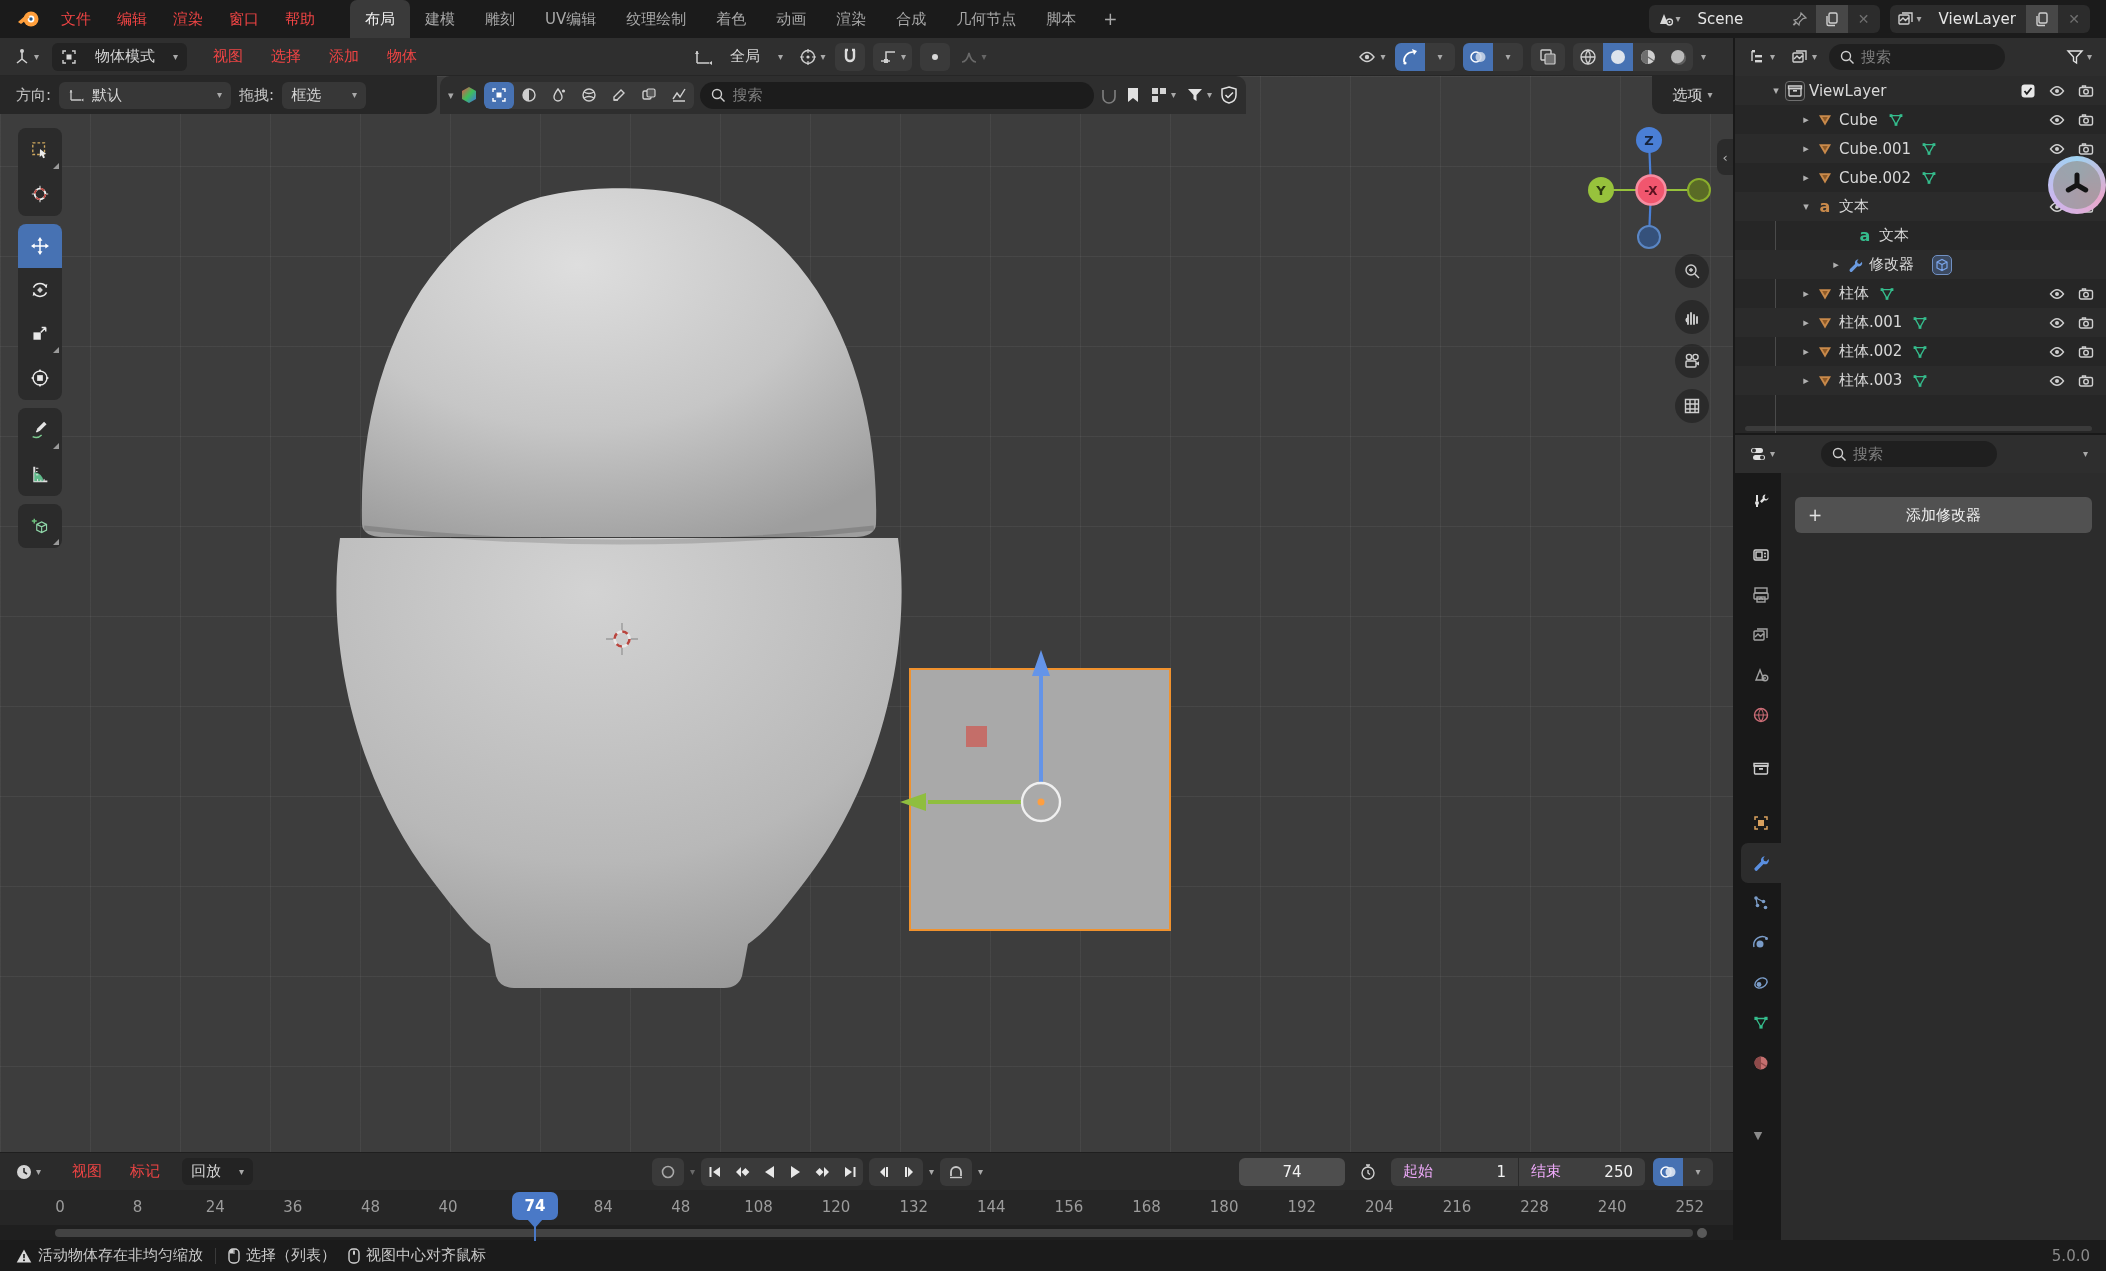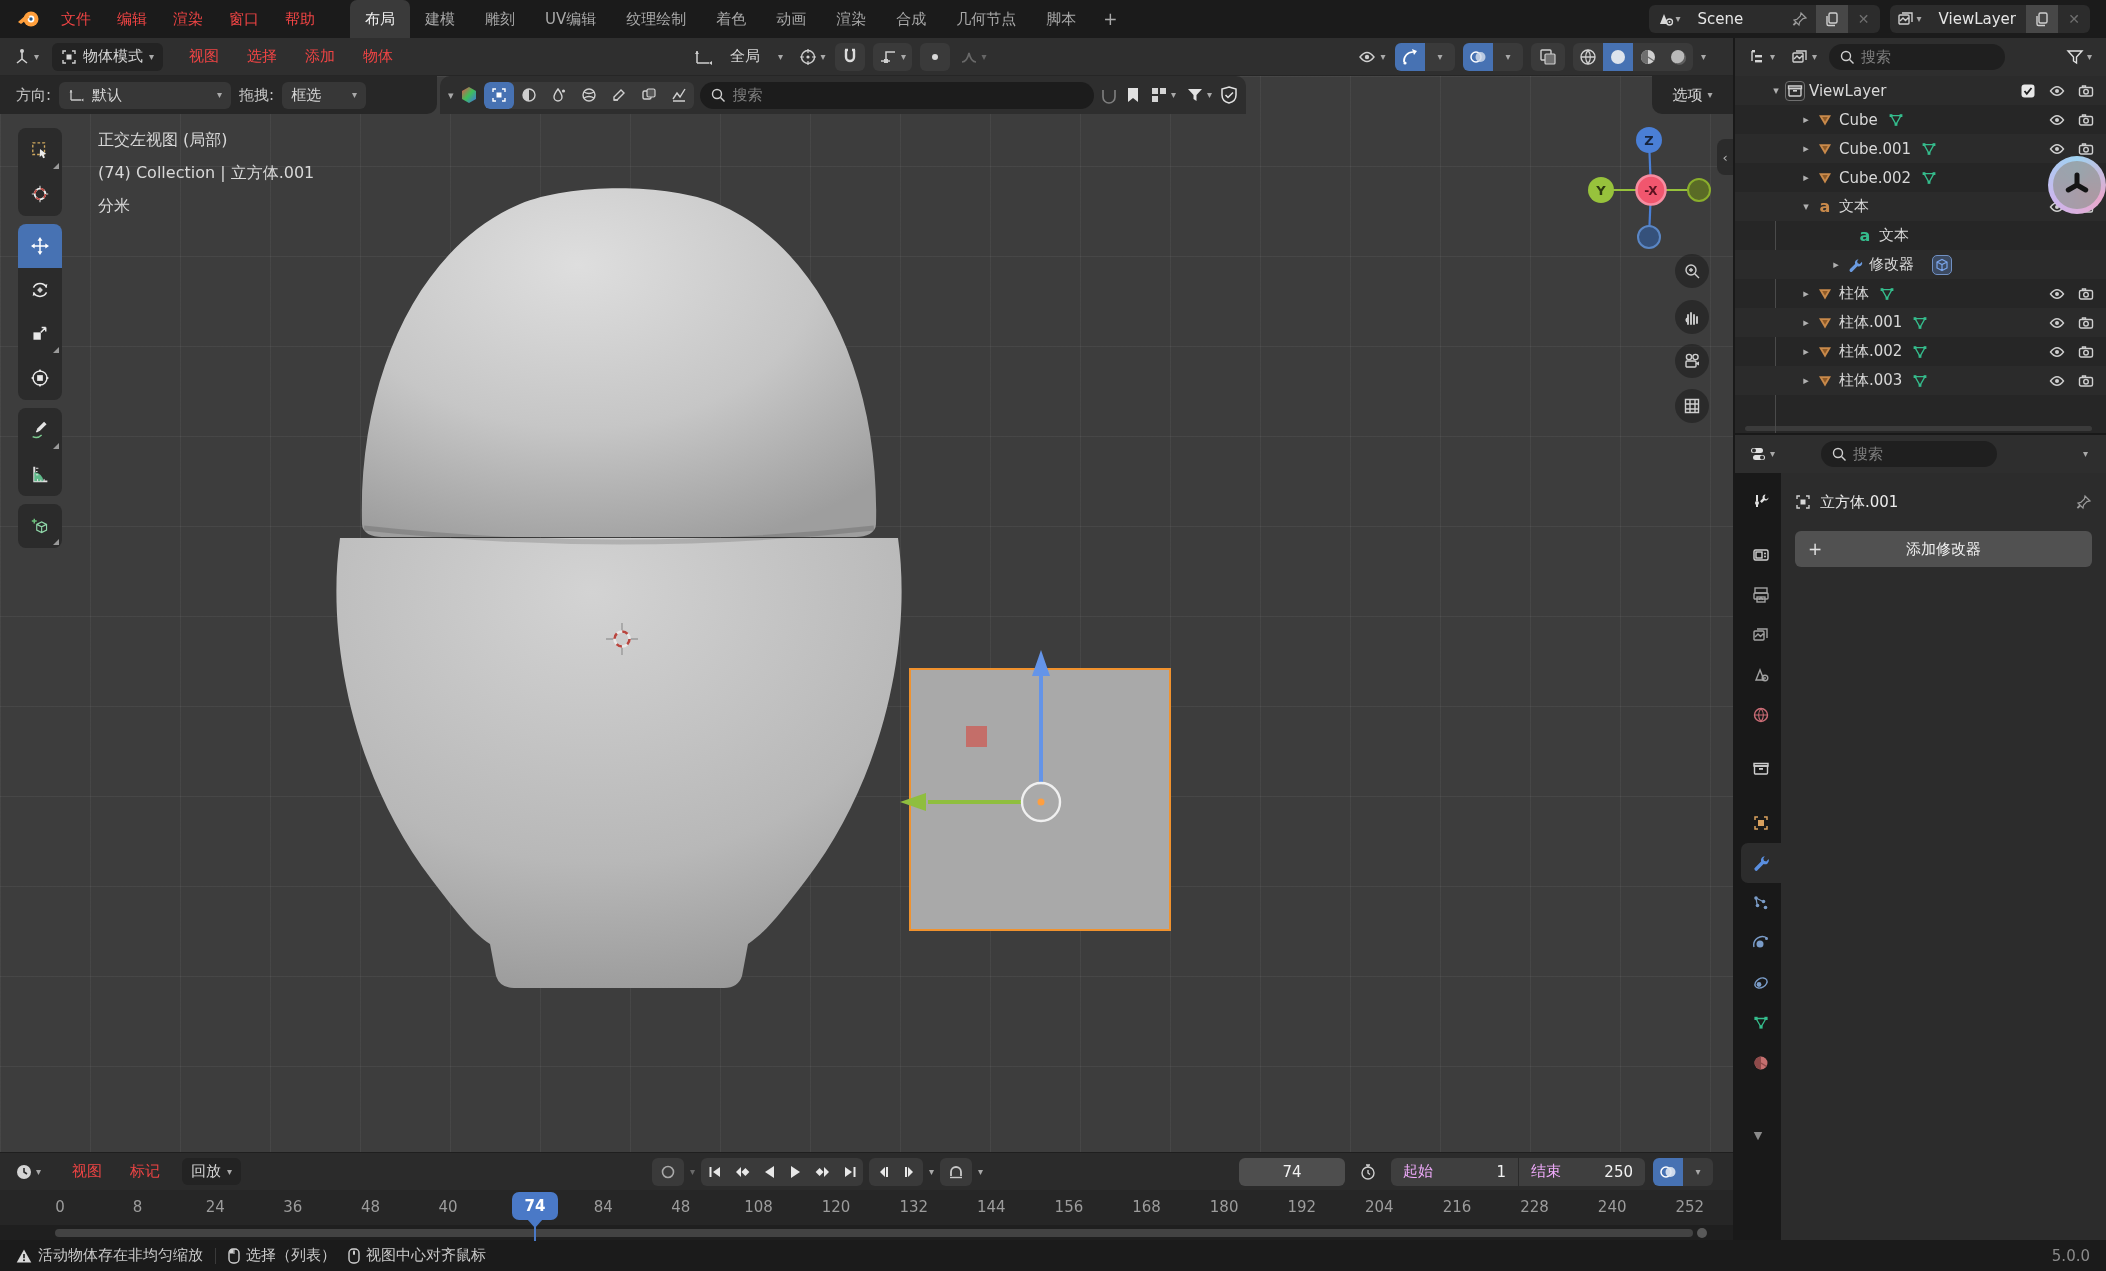--- a/index.html
+++ b/index.html
@@ -25,21 +25,21 @@
 .pill .pname{padding:0 10px;color:#e6e6e6;min-width:96px}
 .pill .pico{display:flex;align-items:center;gap:2px;padding:0 7px;height:100%}
 .pill .pbtn{display:flex;align-items:center;justify-content:center;width:32px;height:100%}
 .pill .pbtn.lit{background:#474747}
 .pill .x{color:#6f6f6f;font-size:14px}
 
 .leftcol{position:absolute;left:0;top:38px;width:1733px;height:1202px;display:flex;flex-direction:column}
 
 .hdr2{height:38px;background:#2f2f2f;display:flex;align-items:center;position:relative;padding-left:8px;border-bottom:1px solid #262626}
 .edbtn{display:flex;align-items:center;gap:3px;padding:3px 5px;border-radius:5px}
-.dd{display:flex;align-items:center;gap:6px;background:#232323;border-radius:6px;height:28px;padding:0 9px;margin-left:8px}
+.dd{display:flex;align-items:center;gap:18px;background:#232323;border-radius:6px;height:28px;padding:0 9px;margin-left:8px}
 .hmenus{display:flex;margin-left:12px}
 .hmenus .menu-item{padding:0 14px}
 .midgrp{position:absolute;left:688px;display:flex;align-items:center;gap:8px}
 .rgrp{position:absolute;right:27px;display:flex;align-items:center;gap:8px}
 .tbtn{display:flex;align-items:center;justify-content:center;height:28px;min-width:30px;border-radius:6px;background:transparent}
 .tbtn.box{background:#3a3a3a}
 .tbtn.blue{background:#4772b3}
 .grp{display:flex;align-items:center;background:#3a3a3a;border-radius:6px;overflow:hidden}
 .grp .tbtn{border-radius:0}
 
@@ -496,25 +496,20 @@
         </svg>
     </div>
 
     <div class="optbar">
       <span class="tbtn" style="gap:5px">
         <span>选项</span>
         <span class="chevD">▾</span>
       </span>
     </div>
 
-    <div class="vptext">
-      <div>正交左视图 (局部)</div>
-      <div>(74) Collection | 立方体.001</div>
-      <div>分米</div>
-    </div>
 
     <div class="tools">
       <span class="tool first sub">
         <svg class="i18" viewBox="0 0 20 20">
             <rect x="2" y="2" width="13" height="13" fill="none" stroke="#cfa95f" stroke-width="1.5" stroke-dasharray="3 2.2"></rect>
             <path d="M10 9l7 5.5-3 .5 1.5 3.4-2 .8-1.5-3.4-2.3 2z" fill="#ececec"></path>
           </svg>
       </span>
       <span class="tool last">
         <svg class="i18" viewBox="0 0 22 22">
@@ -1255,30 +1250,20 @@
         <span class="ptab">
             <svg class="i18" viewBox="0 0 18 18">
               <circle cx="9" cy="9" r="6.5" fill="#c56f6f"></circle>
               <path d="M9 2.5a6.5 6.5 0 0 0 0 13z" fill="#8e4a4a"></path>
               <path d="M9 9l5.5 3.5" stroke="#8e4a4a" stroke-width="1.4"></path>
             </svg>
           </span>
         <span class="tabmore">▼</span>
       </div>
       <div class="p-content">
-        <div class="crumb">
-          <svg class="i15" viewBox="0 0 16 16">
-              <path d="M2 5V2h3M11 2h3v3M14 11v3h-3M5 14H2v-3" class="sO"></path>
-              <rect x="5.5" y="5.5" width="5" height="5" fill="#d8d8d8"></rect>
-            </svg>
-          <span style="flex:1">立方体.001</span>
-          <svg class="i15" viewBox="0 0 16 16">
-              <path d="M9 2l5 5-3 .6-3.4 3.4L7 14 4.5 11.5 2 14l-.4-.4L4 11 2 9l2.8-.6L8.4 5z" fill="none" stroke="#9a9a9a" stroke-width="1.2"></path>
-            </svg>
-        </div>
         <div class="addmod">
           <span class="plus">+</span>
           <span>添加修改器</span>
         </div>
       </div>
     </div>
   </div>
 </div>
 
 <footer class="statusbar">

